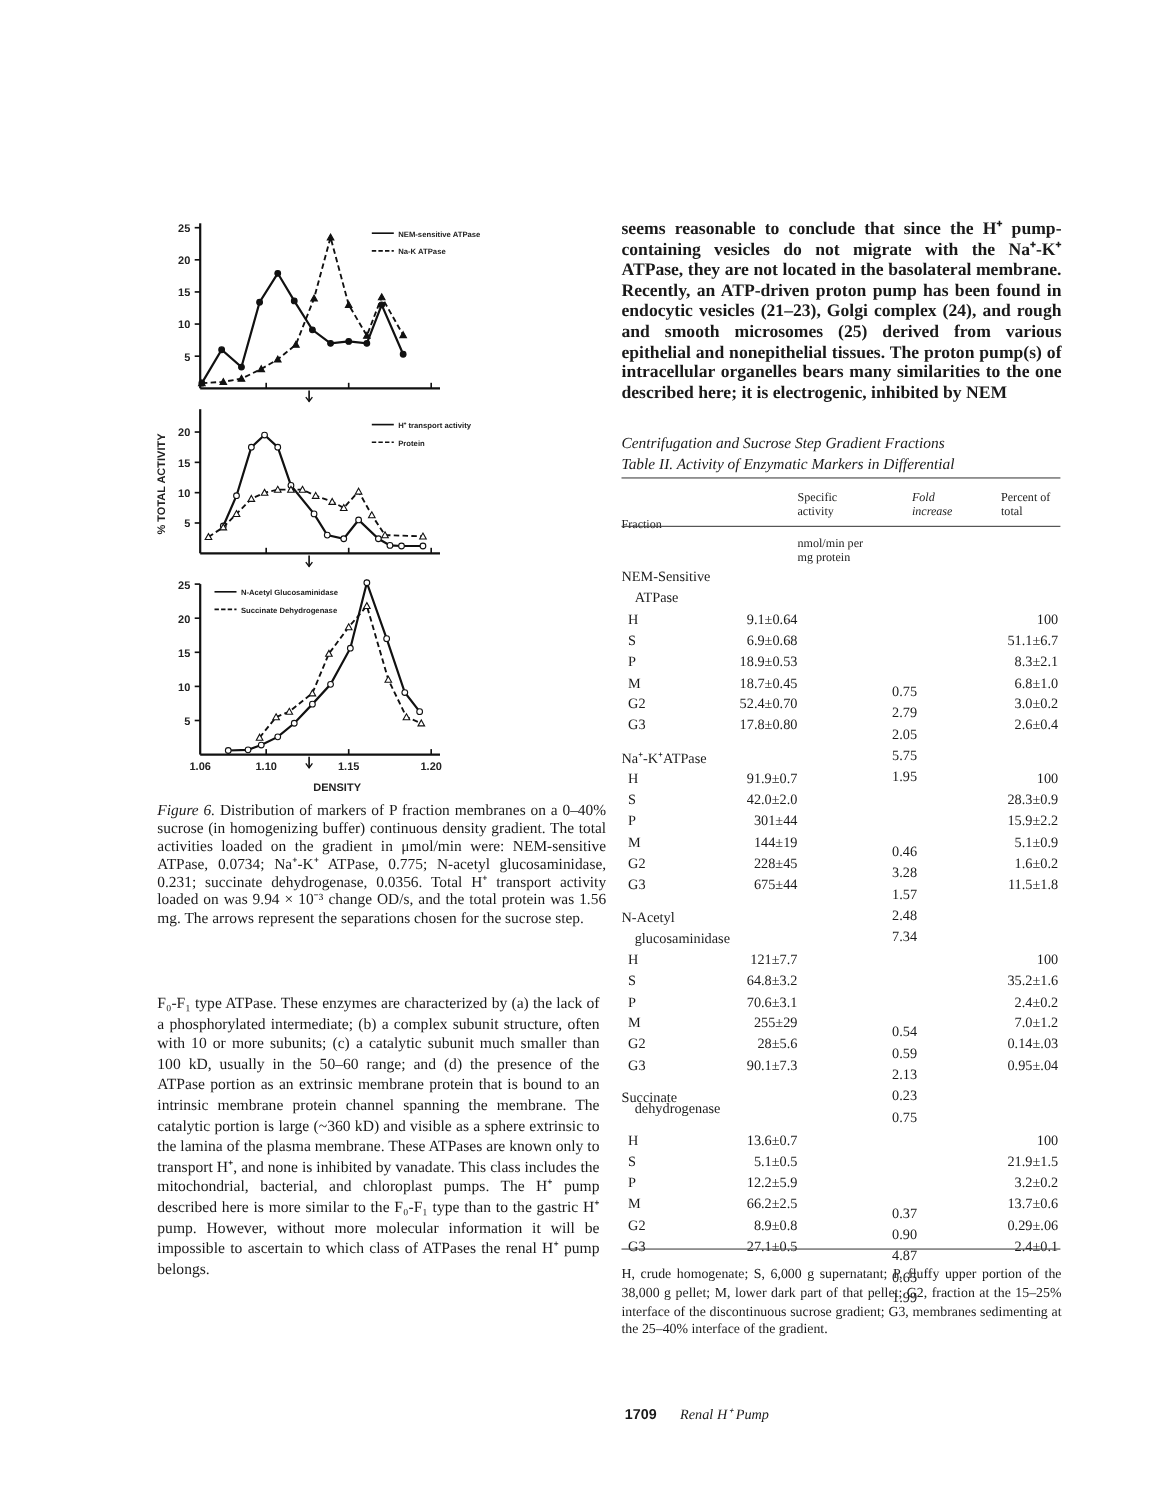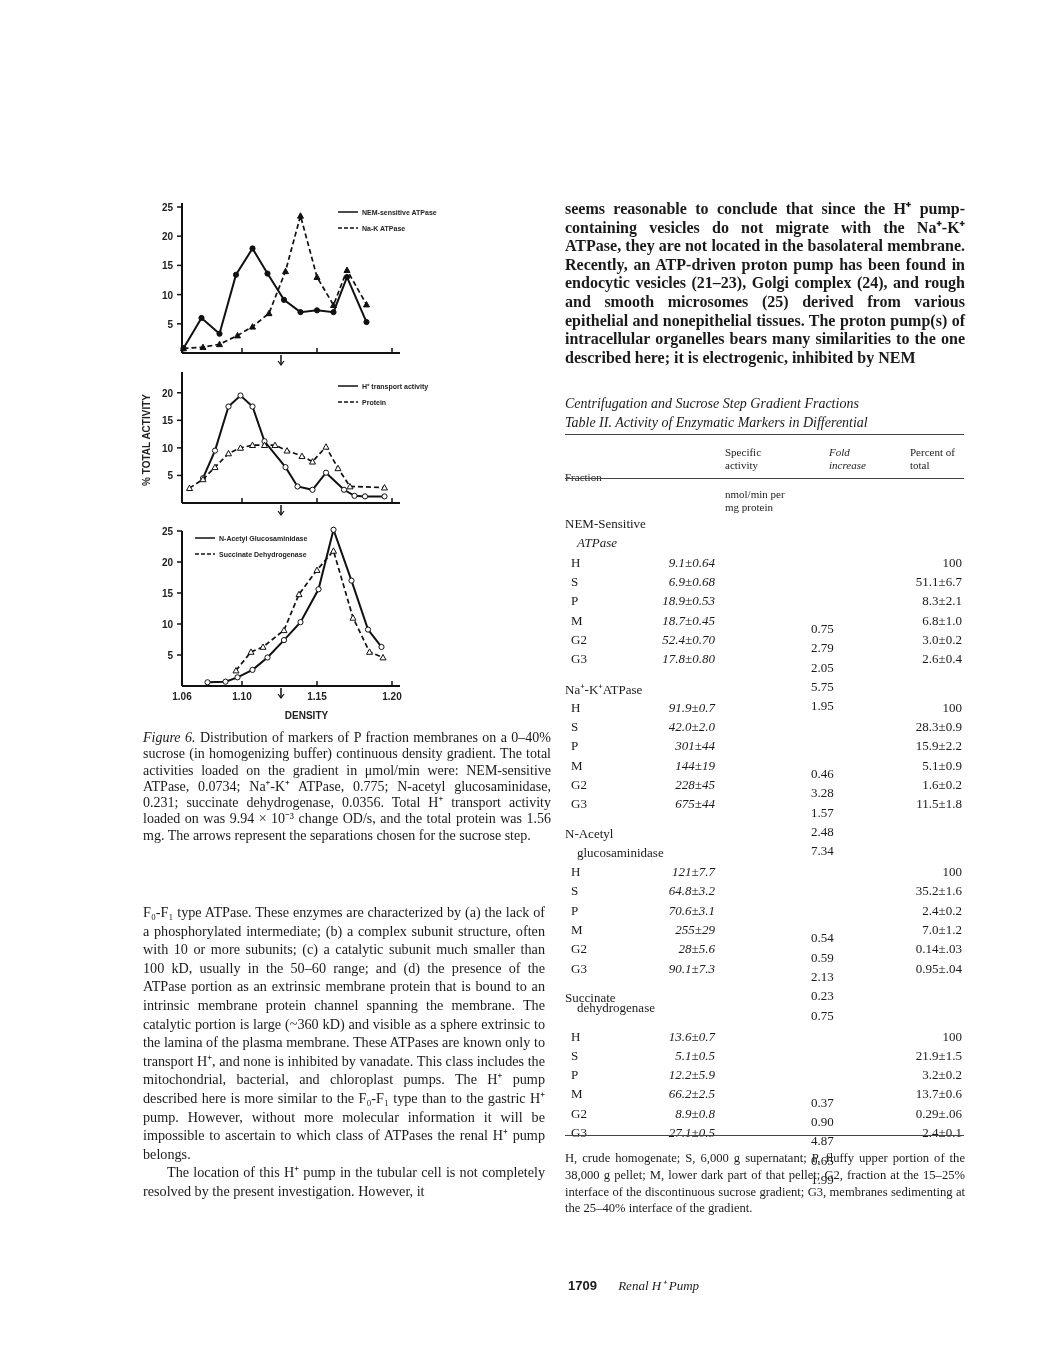--- a/index.html
+++ b/index.html
@@ -13,21 +13,21 @@
   .body-right { left:565px; top:200px; width:400px; font-size:16px; line-height:18.6px; text-align:justify;font-weight:bold; }
   .body-left p, .body-right p { margin:0; }
   .indent { text-indent:24px; }
   .table-title { left:565px; top:394px; width:400px; font-size:14px; line-height:19px; font-style:italic; }
   .tbl { left:565px; top:433px; width:400px; font-size:13px; }
   .rule { position:absolute; left:565px; width:399px; height:1px; background:#444; }
   .th { position:absolute; font-size:11px; line-height:13px; color:#222; }
   .row { position:absolute; left:0; width:400px; height:19.3px; font-size:13px; }
   .row span { position:absolute; top:0; }
   .c1 { left:0; }
-  .c2 { right:250px; text-align:right;font-style:italic; }
+  .c2 { right:240px; text-align:right; }
   .c3 { left:246px;margin-top:47px; }
   .c4 { right:3px; text-align:right; }
   .footnote { left:565px; top:1150px; width:400px; font-size:12.6px; line-height:16.8px; text-align:justify; }
   .footer { left:568px; top:1276px; font-size:13px; }
   .legend { font-family:"Liberation Sans", sans-serif; font-size:7px; font-weight:bold; fill:#222; }
   .tick { font-family:"Liberation Sans", sans-serif; font-size:10px; font-weight:bold; fill:#222; }
 </style>
 </head>
 <body>
 
@@ -181,21 +181,20 @@
       <text x="391.99999999999983" y="700" text-anchor="middle" class="tick">1.20</text>
       <text x="306.4999999999999" y="719" text-anchor="middle" class="tick">DENSITY</text>
       <text x="0" y="0" text-anchor="middle" class="tick" transform="translate(150,440) rotate(-90)">% TOTAL ACTIVITY</text>
     </svg>
 </div>
 
 <div class="abs caption"><i>Figure 6.</i><span> Distribution of markers of P fraction membranes on a 0–40% sucrose (in homogenizing buffer) continuous density gradient. The total activities loaded on the gradient in μmol/min were: NEM-sensitive ATPase, 0.0734; Na⁺-K⁺ ATPase, 0.775; N-acetyl glucosaminidase, 0.231; succinate dehydrogenase, 0.0356. Total H⁺ transport activity loaded on was 9.94 × 10⁻³ change OD/s, and the total protein was 1.56 mg. The arrows represent the separations chosen for the sucrose step.</span></div>
 
 <div class="abs body-left">
   <p>F₀-F₁ type ATPase. These enzymes are characterized by (a) the lack of a phosphorylated intermediate; (b) a complex subunit structure, often with 10 or more subunits; (c) a catalytic subunit much smaller than 100 kD, usually in the 50–60 range; and (d) the presence of the ATPase portion as an extrinsic membrane protein that is bound to an intrinsic membrane protein channel spanning the membrane. The catalytic portion is large (~360 kD) and visible as a sphere extrinsic to the lamina of the plasma membrane. These ATPases are known only to transport H⁺, and none is inhibited by vanadate. This class includes the mitochondrial, bacterial, and chloroplast pumps. The H⁺ pump described here is more similar to the F₀-F₁ type than to the gastric H⁺ pump. However, without more molecular information it will be impossible to ascertain to which class of ATPases the renal H⁺ pump belongs.</p>
-  <p class="indent">The location of this H⁺ pump in the tubular cell is not completely resolved by the present investigation. However, it</p>
 </div>
 
 <div class="abs body-right">
   <p>seems reasonable to conclude that since the H⁺ pump-containing vesicles do not migrate with the Na⁺-K⁺ ATPase, they are not located in the basolateral membrane. Recently, an ATP-driven proton pump has been found in endocytic vesicles (21–23), Golgi complex (24), and rough and smooth microsomes (25) derived from various epithelial and nonepithelial tissues. The proton pump(s) of intracellular organelles bears many similarities to the one described here; it is electrogenic, inhibited by NEM</p>
 </div>
 
 <div class="abs table-title">
   <div>Centrifugation and Sucrose Step Gradient Fractions</div>
   <div>Table II. Activity of Enzymatic Markers in Differential</div>
 </div>
@@ -218,21 +217,21 @@
 <div class="rule" style="top:478px;"></div>
 <div class="th" style="left:725px;top:488px;">
     <div>nmol/min per</div>
     <div>mg protein</div>
   </div>
 
 <div class="abs tbl" id="table-body" style="top:516px;">
     <div class="row" style="top: 0px;">
       <span class="c1">NEM-Sensitive</span>
     </div>
-    <div class="row" style="top: 19.3px; font-style: italic;">
+    <div class="row" style="top: 19.3px;">
       <span class="c1" style="left: 12px;">ATPase</span>
     </div>
     <div class="row" style="top: 38.6px;">
       <span class="c1" style="left: 6px;">H</span>
       <span class="c2">9.1±0.64</span>
       <span class="c3"></span>
       <span class="c4">100</span>
     </div>
     <div class="row" style="top: 57.9px;">
       <span class="c1" style="left: 6px;">S</span>

